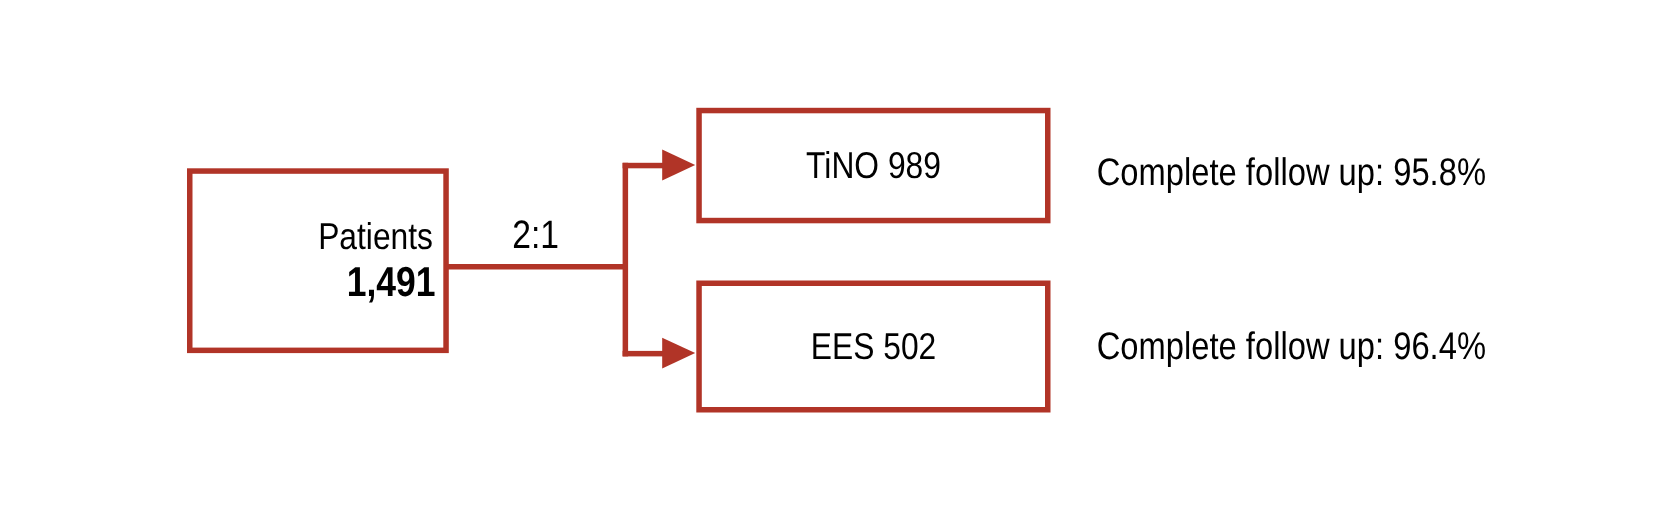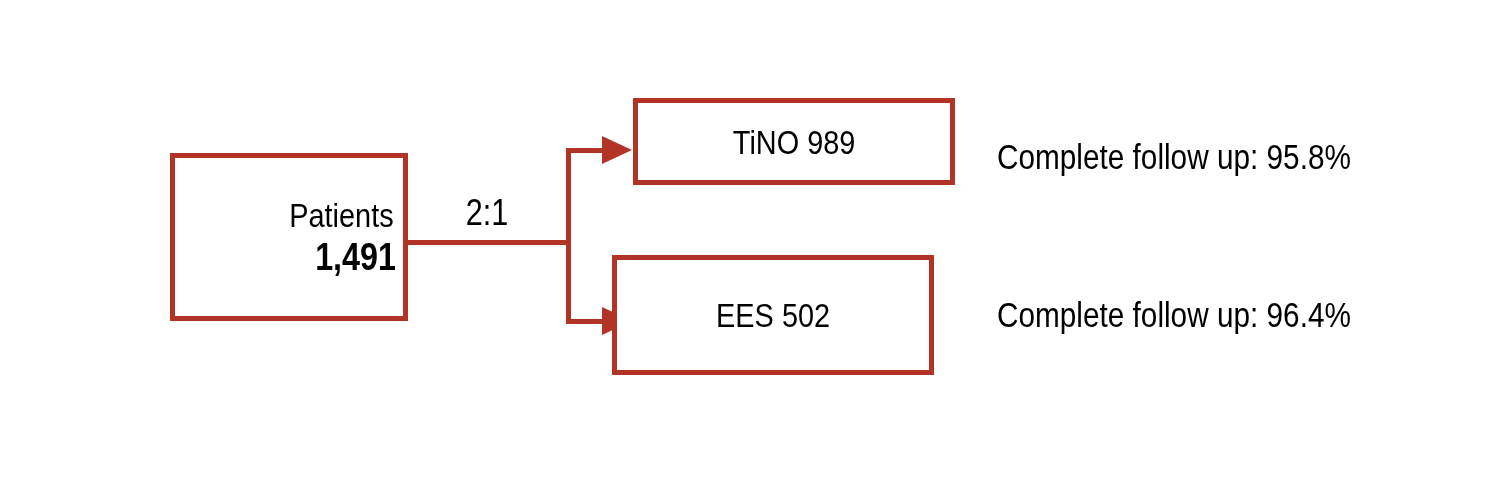--- a/index.html
+++ b/index.html
@@ -21,22 +21,22 @@
     position: absolute;
     box-sizing: border-box;
     border: 5px solid var(--accent, #B13427);
     background: #ffffff;
     display: flex;
     flex-direction: column;
     align-items: center;
     justify-content: center;
   }
   .box-patients { left: 170px; top: 153px; width: 238px; height: 168px; align-items: flex-end; }
-  .box-arm-top  { left: 633px; top:  98px; width: 322px; height: 87px; }
-  .box-arm-bot  { left: 612px; top: 255px; width: 322px; height: 120px; }
+  .box-arm-top  { left: 633px; top:  98px; width: 322px; height: 105px; }
+  .box-arm-bot  { left: 633px; top: 255px; width: 322px; height: 120px; }
 
   .cond {
     display: inline-block;
     transform: scaleX(0.85);
     transform-origin: center center;
     white-space: nowrap;
   }
   .patients-title { font-size: 34px; line-height: 40px; }
   .patients-count { font-size: 38px; line-height: 44px; font-weight: bold; }
   .arm-label      { font-size: 34px; line-height: 40px; }

